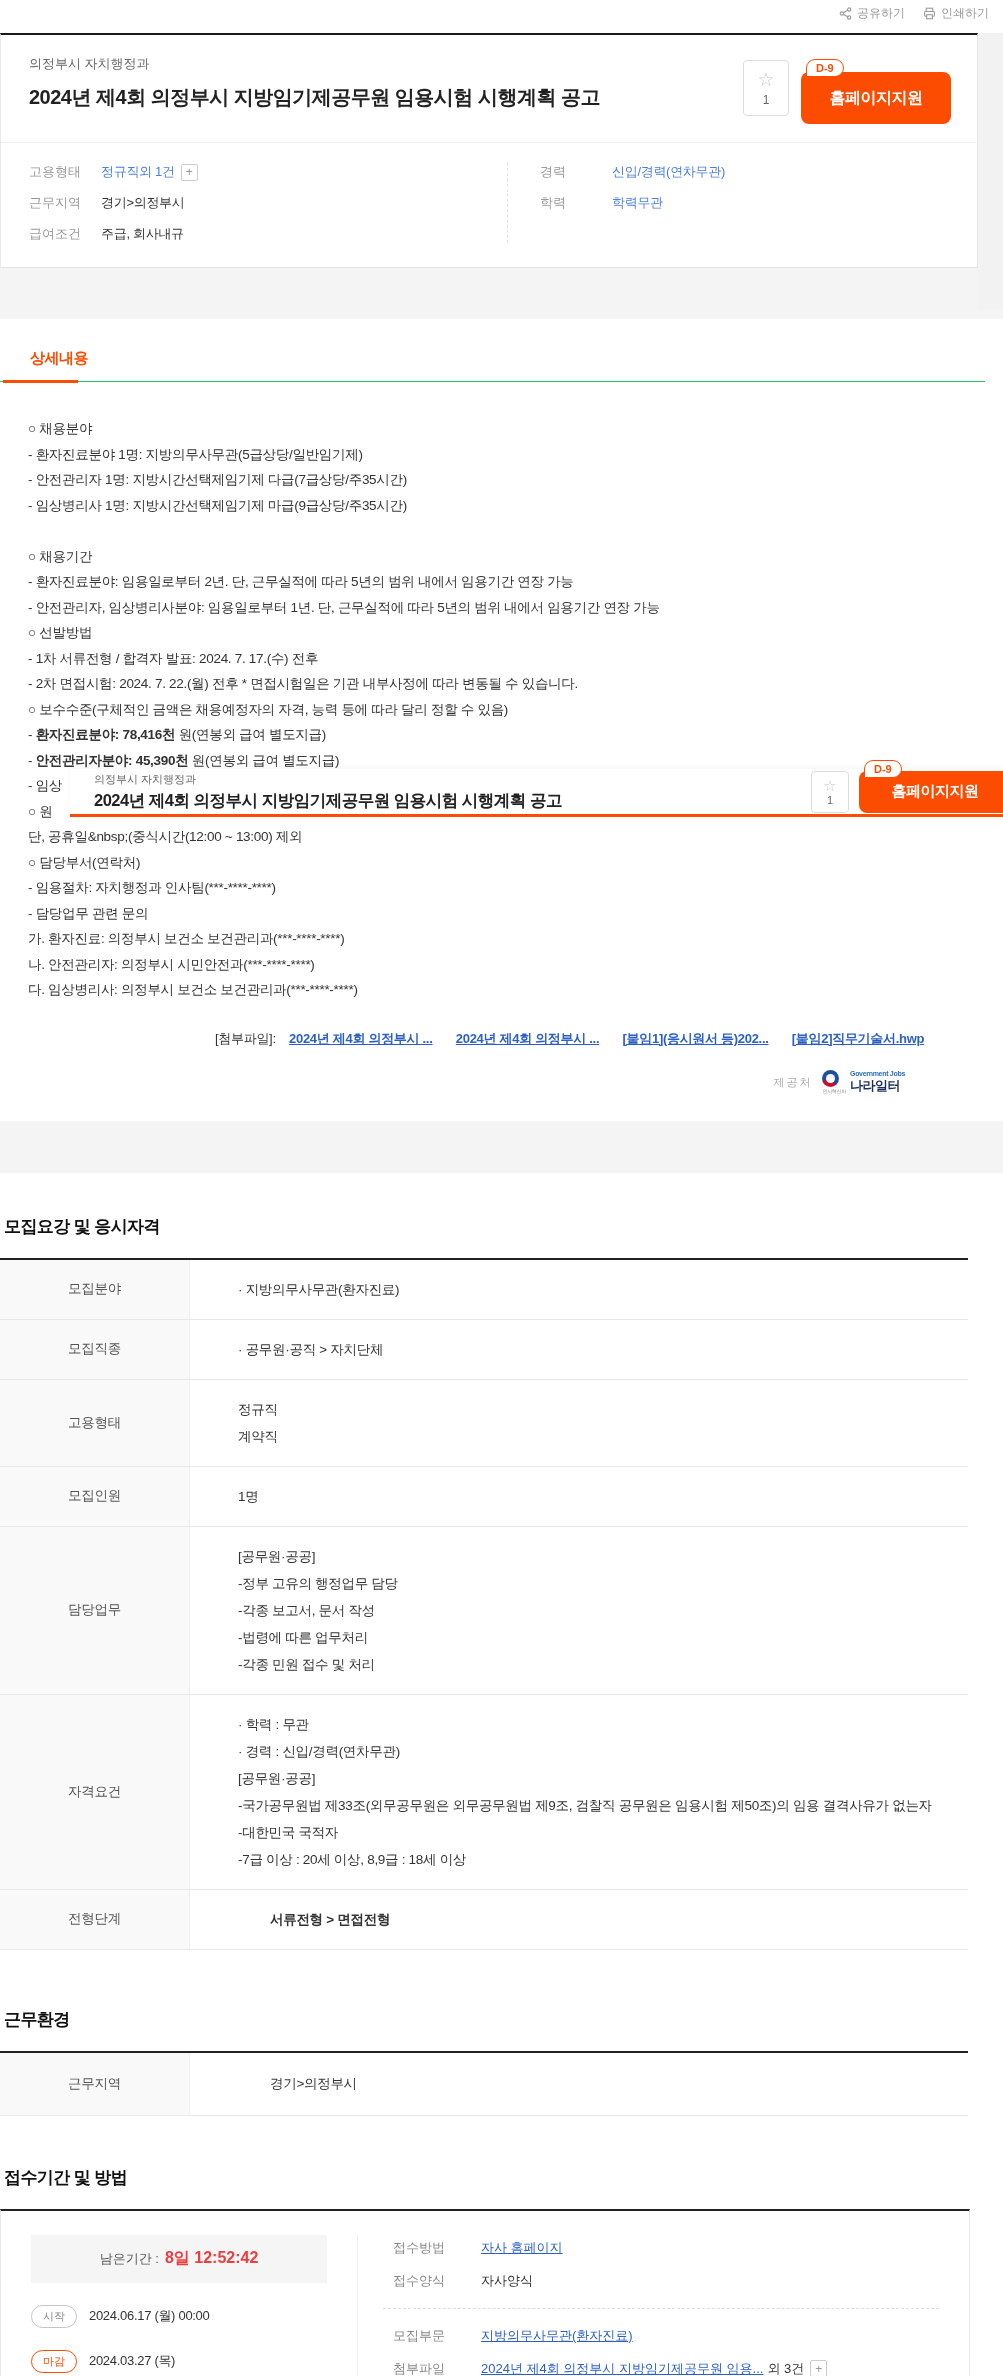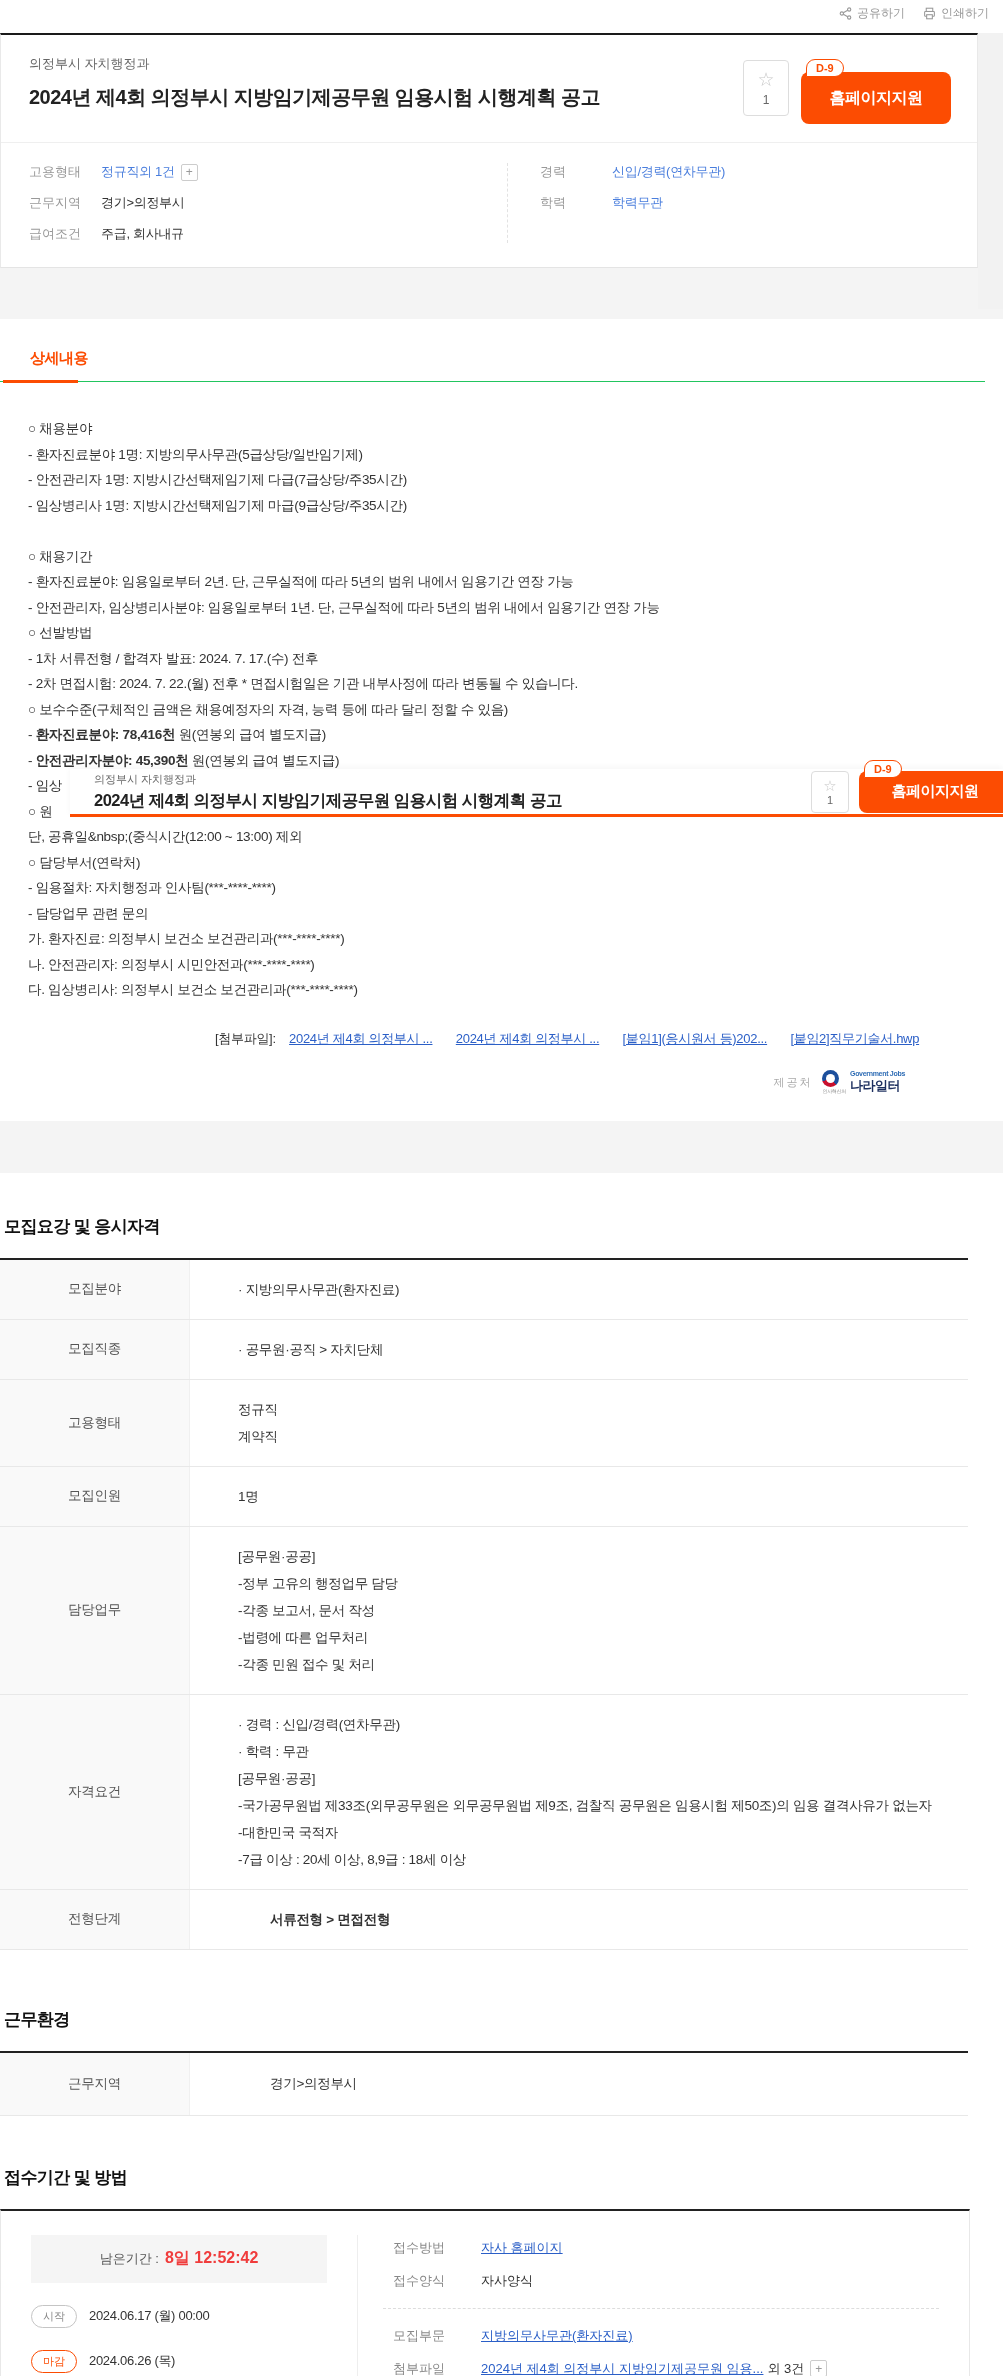--- a/index.html
+++ b/index.html
@@ -43,21 +43,21 @@
   
   .detail-section { position:relative; background:#fff; padding-top:30px; }
   .tabs-bar { position:relative; border-bottom:1px solid #22c55e; width:985px; }
   .tab { display:inline-block; margin-left:30px; font-size:15px; font-weight:bold; color:#fc4c02; padding-bottom:13px; letter-spacing:-0.5px; cursor:pointer; }
   .tab-underline { position:absolute; left:3px; bottom:-2px; width:75px; height:3px; background:#fc4c02; }
   .detail-body { padding:34px 20px 0 28px; font-size:13.5px; color:#333; letter-spacing:-0.3px; }
   .dline { min-height:25.5px; line-height:25.5px; white-space:nowrap; }
   .dline b { font-weight:bold; }
   .attach-row { margin-top:27px; margin-left:187px; font-size:13px; white-space:nowrap; }
   .attach-row .alabel { color:#333; margin-right:10px; }
-  .attach-link { color:#2b5fc7; text-decoration:underline; margin-right:20px; cursor:pointer; }
+  .attach-link { color:#2b5fc7; text-decoration:underline; margin-right:20px; cursor:pointer;font-weight:bold; }
   .provider-row { display:flex; justify-content:flex-end; align-items:center; padding:22px 78px 26px 0; gap:10px; }
   .provider-label { font-size:11px; color:#aaa; letter-spacing:2px; }
   .gov-logo { display:flex; align-items:flex-start; gap:4px; }
   .taegeuk { width:17px; height:17px; border-radius:50%; background:conic-gradient(#1c4f9c 0 140deg,#c8102e 140deg 250deg,#1c4f9c 250deg 360deg); position:relative; }
   .taegeuk:after { content:""; position:absolute; left:4px; top:4px; width:9px; height:9px; border-radius:50%; background:#fff; }
   .gov-sub { font-size:5px; color:#888; text-align:center; margin-top:1px; }
   .gov-texts .gt1 { font-size:7px; color:#2f6db5; font-weight:bold; }
   .gov-texts .gt2 { font-size:13px; color:#1d2f5f; font-weight:bold; letter-spacing:-0.5px; }
 
   
@@ -290,22 +290,22 @@
           <div>[공무원·공공]</div>
           <div>-정부 고유의 행정업무 담당</div>
           <div>-각종 보고서, 문서 작성</div>
           <div>-법령에 따른 업무처리</div>
           <div>-각종 민원 접수 및 처리</div>
         </div>
       </div>
       <div class="it-row">
         <div class="it-label h164">자격요건</div>
         <div class="it-value h164">
+          <div>· 학력 : 무관</div>
           <div>· 경력 : 신입/경력(연차무관)</div>
-          <div>· 학력 : 무관</div>
           <div>[공무원·공공]</div>
           <div>-국가공무원법 제33조(외무공무원은 외무공무원법 제9조, 검찰직 공무원은 임용시험 제50조)의 임용 결격사유가 없는자</div>
           <div>-대한민국 국적자</div>
           <div>-7급 이상 : 20세 이상, 8,9급 : 18세 이상</div>
         </div>
       </div>
       <div class="it-row">
         <div class="it-label h50">전형단계</div>
         <div class="it-value h50 bold">
             <div>서류전형 &gt; 면접전형</div>
@@ -334,21 +334,21 @@
           <div class="remain-box">
             <span>남은기간 :</span>
             <span class="red">8일 12:52:42</span>
           </div>
           <div class="date-row">
             <span class="pill">시작</span>
             <span class="date-txt">2024.06.17 (월) 00:00</span>
           </div>
           <div class="date-row">
             <span class="pill orange">마감</span>
-            <span class="date-txt">2024.06.26 (목)</span>
+            <span class="date-txt">2024.03.27 (목)</span>
           </div>
 
         </div>
         <div class="pt-right">
           <div class="ap-row">
             <span class="lb">접수방법</span>
             <span class="val-link">자사 홈페이지</span>
           </div>
           <div class="ap-row">
             <span class="lb">접수양식</span>

